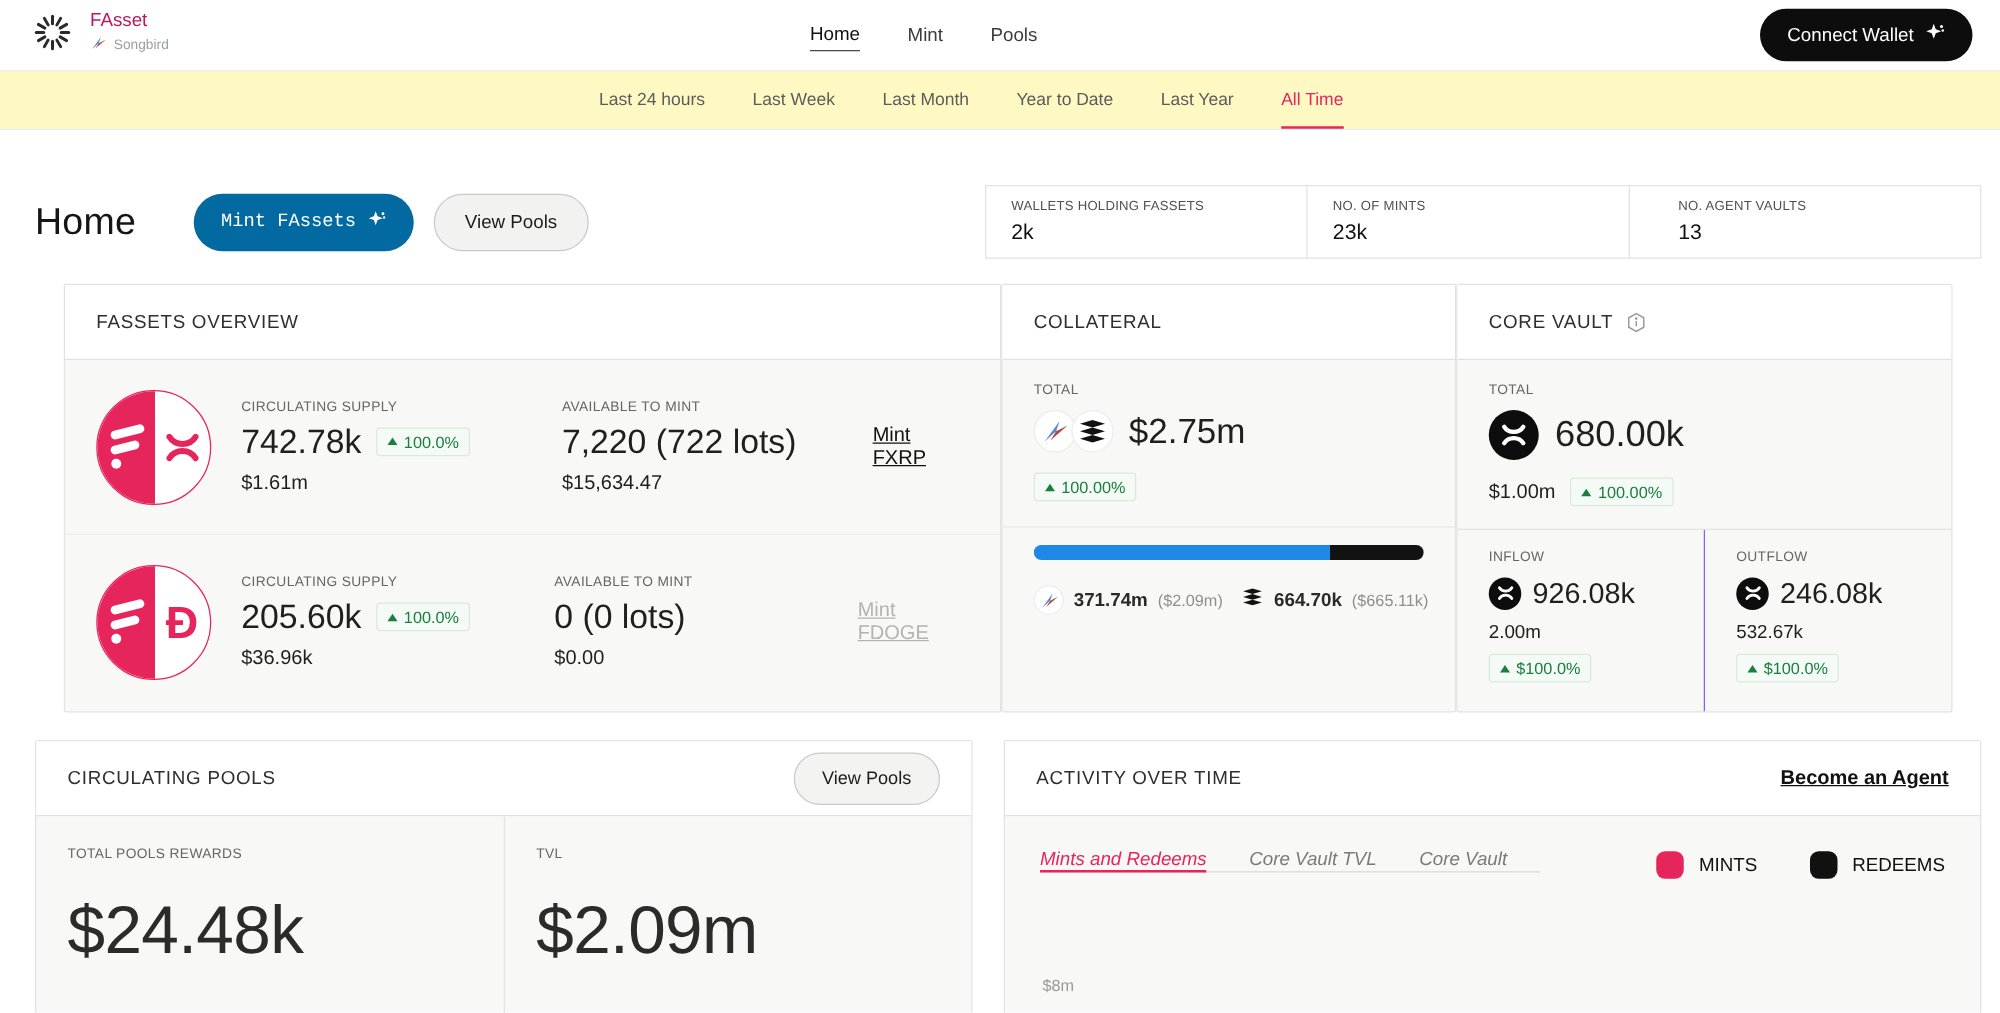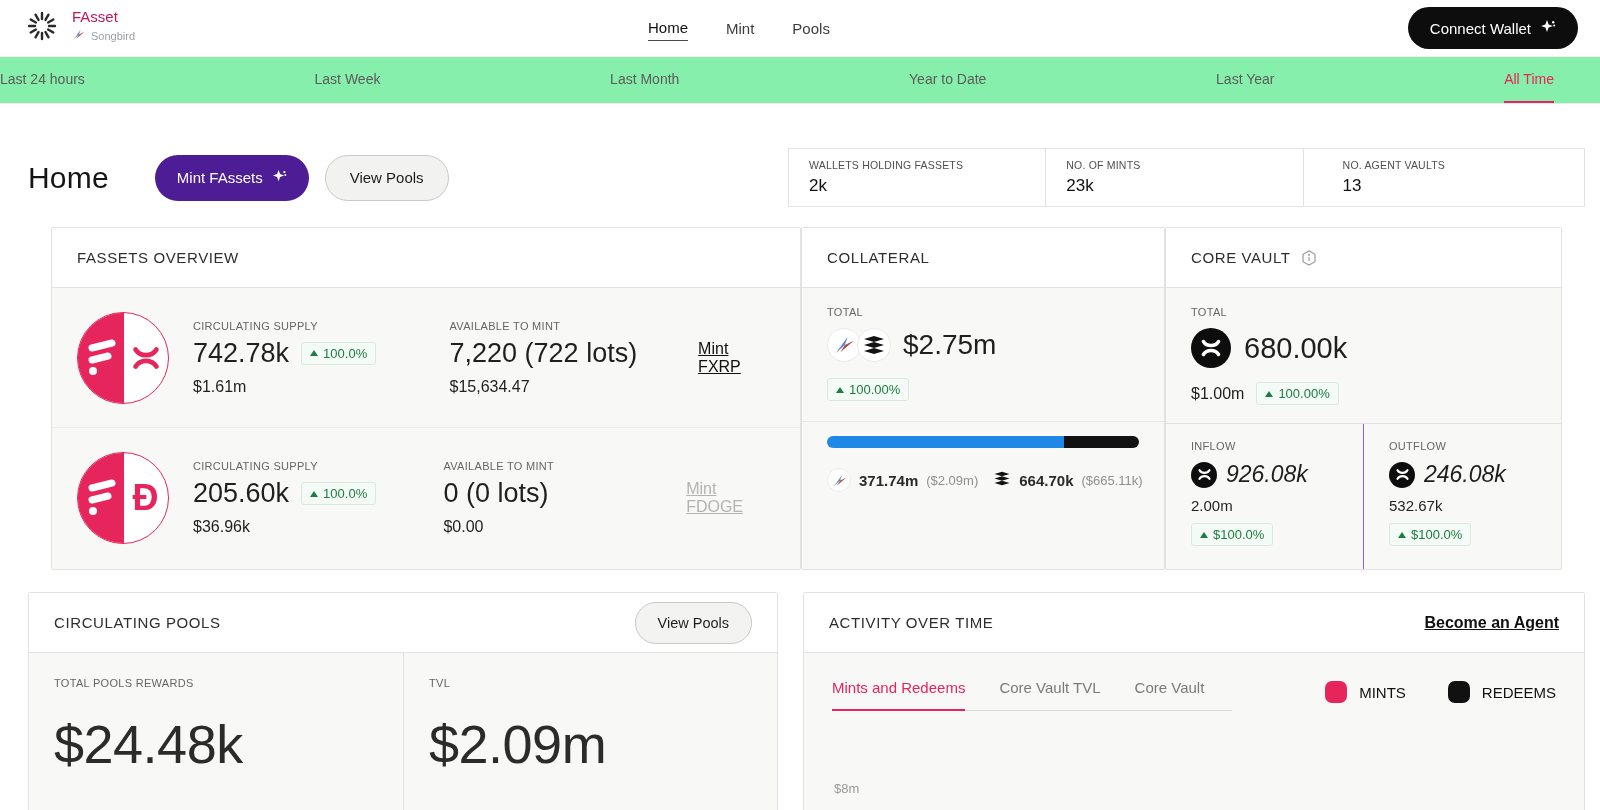--- a/index.html
+++ b/index.html
@@ -13,28 +13,28 @@
   .header { height:56px; display:flex; align-items:center; padding:0 22px; position:relative; }
   .logo { display:flex; align-items:flex-start; gap:10px; }
   .brand-text { display:flex; flex-direction:column; gap:3px; padding-top:2px; }
   .brand-name { font-size:15px; color:#be185d; }
   .brand-net { display:flex; align-items:center; gap:6px; font-size:11px; color:#9aa0a6; }
   .main-nav { position:absolute; left:648px; top:0; height:56px; display:flex; gap:38px; align-items:center; font-size:15px; color:#3c3c3c; }
   .nav-item { cursor:pointer; padding:4px 0; }
   .nav-item.active { color:#111; border-bottom:1px solid #4a4a4a; }
   .connect-btn { margin-left:auto; background:#0d0d0d; color:#fff; border:none; border-radius:24px; height:42px; padding:0 22px; font-size:15px; display:flex; align-items:center; gap:9px; cursor:pointer; font-family:inherit; }
   
-  .filterbar { height:48px; background:#86efac; border-top:1px solid #efefef; border-bottom:1px solid #ececec; display:flex; justify-content:space-between; padding-right:46px; gap:38px; font-size:14px; color:#5c5c5c; }
+  .filterbar { height:48px; background:#fef9c3; border-top:1px solid #efefef; border-bottom:1px solid #ececec; display:flex; justify-content:center; padding-right:46px; gap:38px; font-size:14px; color:#5c5c5c; }
   .filter-item { display:flex; align-items:center; height:100%; border-bottom:2px solid transparent; cursor:pointer; }
   .filter-item.active { color:#e6255c; border-bottom-color:#e6255c; }
   
   .content { padding:0 15px 0 28px; }
   .home-row { margin-top:44px; display:flex; align-items:center; }
   .page-title { font-size:30px; font-weight:400; margin:0 46px 0 0; color:#151515; letter-spacing:.2px; }
-  .btn-dark { background:#4c1d95; color:#fff; border:none; border-radius:26px; height:46px; padding:0 22px; font-size:15px; font-weight:500; display:inline-flex; align-items:center; gap:9px; cursor:pointer; font-family:Liberation Sans, sans-serif; }
+  .btn-dark { background:#0369a1; color:#fff; border:none; border-radius:26px; height:46px; padding:0 22px; font-size:15px; font-weight:500; display:inline-flex; align-items:center; gap:9px; cursor:pointer; font-family:Liberation Mono, monospace; }
   .btn-light { background:#f2f2f1; border:1px solid #c9c9c9; border-radius:26px; height:46px; padding:0 24px; font-size:15px; color:#1c1c1c; display:inline-flex; align-items:center; margin-left:16px; cursor:pointer; font-family:inherit; }
   .stats { margin-left:auto; width:797px; display:flex; border:1px solid #e3e3e3; background:#fff; }
   .stat-cell { padding:10px 20px; }
   .stat-cell:nth-child(1){ width:293px; } .stat-cell:nth-child(2){ width:294px; } .stat-cell:nth-child(3){ width:319px;padding-left:39px; }
   .stat-cell + .stat-cell { border-left:1px solid #e3e3e3; }
   .stat-label { font-size:10.5px; color:#4f4f4f; letter-spacing:.2px; }
   .stat-value { font-size:17px; color:#111; margin-top:5px; }
   
   .cards-row { display:flex; margin-top:20px; justify-content:center; }
   .cards-row2 { display:flex; margin-top:22px; justify-content:space-between; }
@@ -84,35 +84,35 @@
   .cv-total-row { display:flex; align-items:center; gap:13px; margin-top:10px; }
   .xrp-circle { width:40px; height:40px; border-radius:50%; background:#0d0d0d; display:flex; align-items:center; justify-content:center; flex-shrink:0; }
   .xrp-circle.small { width:26px; height:26px; }
   .cv-total-val { font-size:29px; color:#1f1f1f; }
   .cv-sub-row { display:flex; align-items:center; gap:12px; margin-top:14px; }
   .cv-usd { font-size:16px; color:#1f1f1f; }
   .cv-flows { border-top:1px solid #e2e2e2; display:flex; flex:1; }
   .flow-cell { flex:1; padding:16px 25px; }
   .flow-cell.out { border-left:1px solid #8b5cf6; }
   .flow-val-row { display:flex; align-items:center; gap:9px; margin-top:9px; }
-  .flow-val { font-size:23px; color:#1f1f1f;font-style:italic; }
+  .flow-val { font-size:23px; color:#1f1f1f; }
   .flow-sub { font-size:15px; margin-top:9px; color:#1f1f1f; }
   .flow-badge { margin-top:9px; display:inline-flex; }
   
   .pill-sm { margin-left:auto; height:42px; padding:0 22px; border:1px solid #c9c9c9; background:#f3f3f2; border-radius:22px; font-size:14.5px; color:#1c1c1c; display:inline-flex; align-items:center; cursor:pointer; font-family:inherit; }
   .pools-body { display:flex; flex:1; }
   .pool-cell { width:50%; padding:24px 25px; }
   .pool-cell.tvl { border-left:1px solid #e2e2e2; }
   .pool-value { font-size:54px; font-weight:400; color:#2b2b2b; margin-top:24px; letter-spacing:-.5px; }
   
   .agent-link { margin-left:auto; font-size:16px; font-weight:600; color:#111; text-decoration:underline; cursor:pointer; }
   .activity-body { padding:26px 28px; position:relative; flex:1; }
   .tabs-row { display:flex; align-items:flex-start; }
   .tabs { display:flex; gap:34px; border-bottom:1px solid #d8d8d8; width:400px; }
-  .tab { font-size:15px; color:#7a7a7a; padding-bottom:13px; border-bottom:2px solid transparent; margin-bottom:-1px; cursor:pointer; white-space:nowrap; }
+  .tab { font-size:15px; color:#7a7a7a; border-bottom:2px solid transparent; margin-bottom:-1px; cursor:pointer; white-space:nowrap;font-style:italic; }
   .tab.active { color:#e6255c; border-bottom-color:#e6255c; }
   .legend { margin-left:auto; display:flex; gap:42px; align-items:center; padding-top:2px; }
   .legend-item { display:flex; align-items:center; gap:12px; font-size:15px; color:#111; }
   .swatch { width:22px; height:22px; border-radius:7px; }
   .ytick { position:absolute; left:30px; top:128px; font-size:13px; color:#9a9a9a; }
 </style>
 </head>
 <body>
 
 <div class="header">

